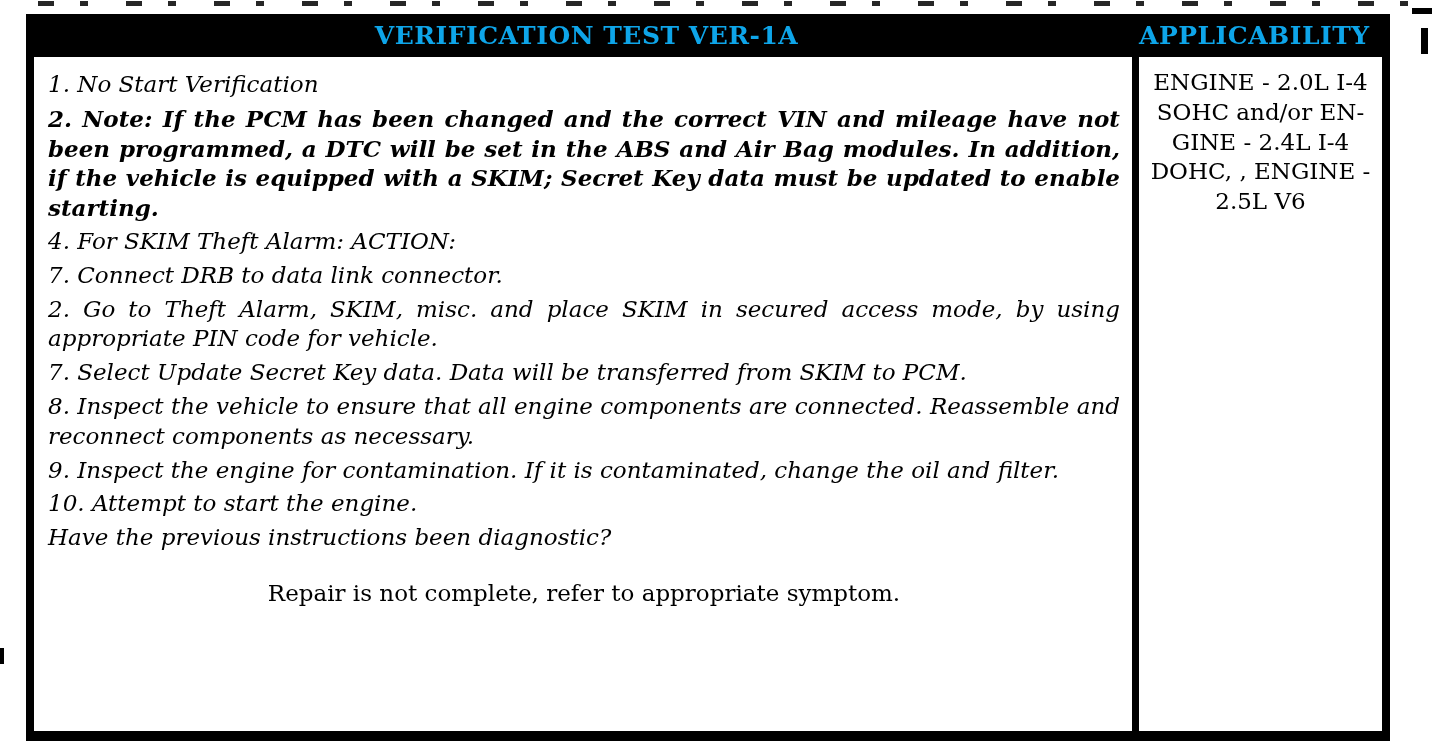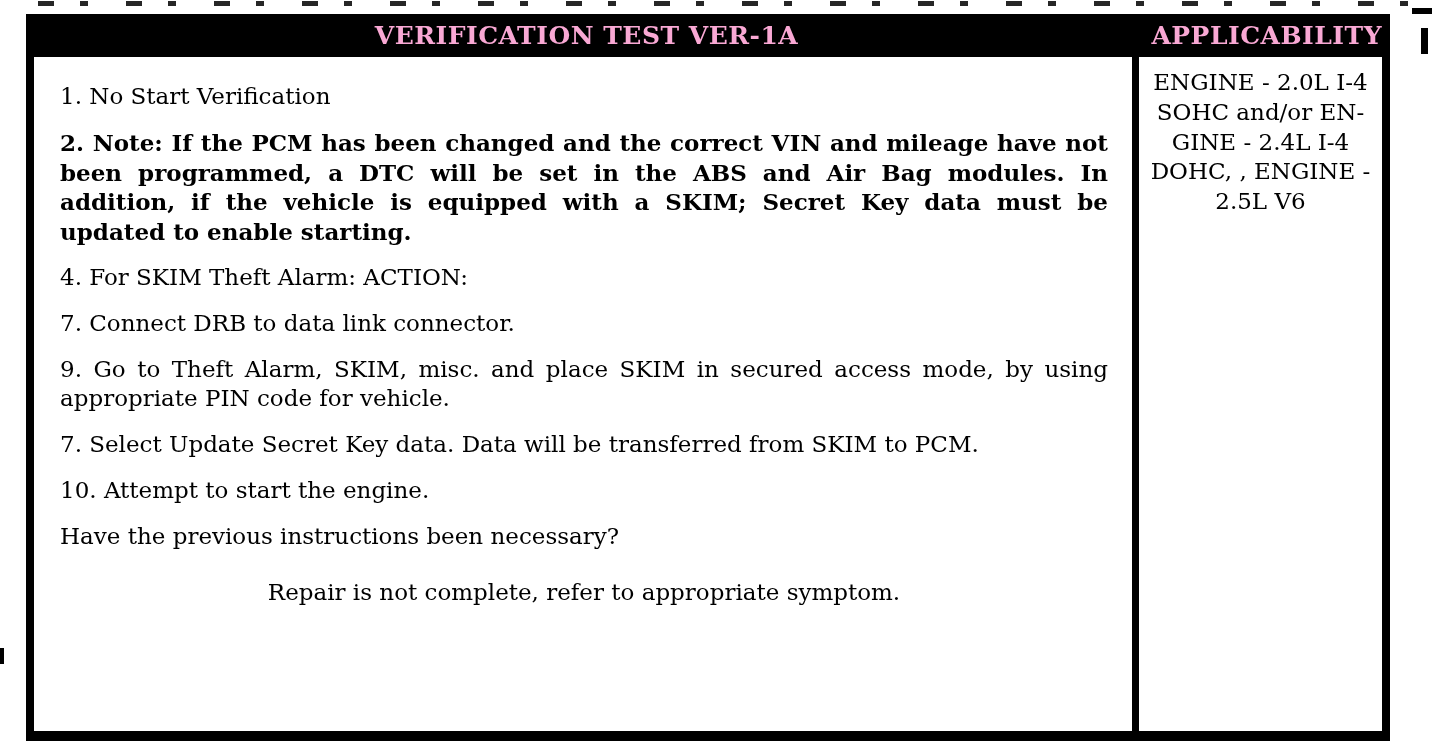--- a/index.html
+++ b/index.html
@@ -27,53 +27,54 @@
     border-right: 8px solid #000;
     border-bottom: 10px solid #000;
     display: flex;
     flex-direction: column;
     background: #ffffff;
   }
   .header-row {
     display: flex;
     align-items: center;
     background: #000000;
-    color: #f9a8d4;
+    color: #0ea5e9;
     height: 43px;
     flex: 0 0 43px;
     margin: 0 -8px;           
     padding: 0 8px;
     font-weight: bold;
     font-size: 25px;
     letter-spacing: 0.5px;
   }
   .header-title-cell {
     width: 1105px;
     text-align: center;
   }
   .header-applicability-cell {
     flex: 1;
-    text-align: right;
+    text-align: left;
   }
   .body-row {
     flex: 1;
     display: flex;
     background: #ffffff;
   }
   .col-main {
     width: 1105px;
     box-sizing: border-box;
     border-right: 7px solid #000;
     padding: 9px 8px 0 10px;
     font-size: 23px;
     line-height: 29.8px;
   }
   .step {
-    margin: 16px;
+    margin: 4px;
     text-align: justify;
+    font-style: italic;
   }
   .step-bold {
     font-weight: bold;
   }
   .result-note {
     margin: 26px 0 0 0;
     text-align: center;
   }
   .col-side {
     flex: 1;
@@ -139,24 +140,26 @@
       <div class="header-applicability-cell">APPLICABILITY</div>
     </div>
 
     <div class="body-row">
 
       <div class="col-main">
         <p class="step">1. No Start Verification</p>
         <p class="step step-bold">2. Note: If the PCM has been changed and the correct VIN and mileage have not been programmed, a DTC will be set in the ABS and Air Bag modules. In addition, if the vehicle is equipped with a SKIM; Secret Key data must be updated to enable starting.</p>
         <p class="step">4. For SKIM Theft Alarm: ACTION:</p>
         <p class="step">7. Connect DRB to data link connector.</p>
-        <p class="step">9. Go to Theft Alarm, SKIM, misc. and place SKIM in secured access mode, by using appropriate PIN code for vehicle.</p>
+        <p class="step">2. Go to Theft Alarm, SKIM, misc. and place SKIM in secured access mode, by using appropriate PIN code for vehicle.</p>
         <p class="step">7. Select Update Secret Key data. Data will be transferred from SKIM to PCM.</p>
+        <p class="step">8. Inspect the vehicle to ensure that all engine components are connected. Reassemble and reconnect components as necessary.</p>
+        <p class="step">9. Inspect the engine for contamination. If it is contaminated, change the oil and filter.</p>
         <p class="step">10. Attempt to start the engine.</p>
-        <p class="step">Have the previous instructions been necessary?</p>
+        <p class="step">Have the previous instructions been diagnostic?</p>
         <p class="result-note">Repair is not complete, refer to appropriate symptom.</p>
       </div>
 
       <div class="col-side">ENGINE - 2.0L I-4
 SOHC and/or EN-
 GINE - 2.4L I-4
 DOHC, , ENGINE -
 2.5L V6</div>
 
     </div>

